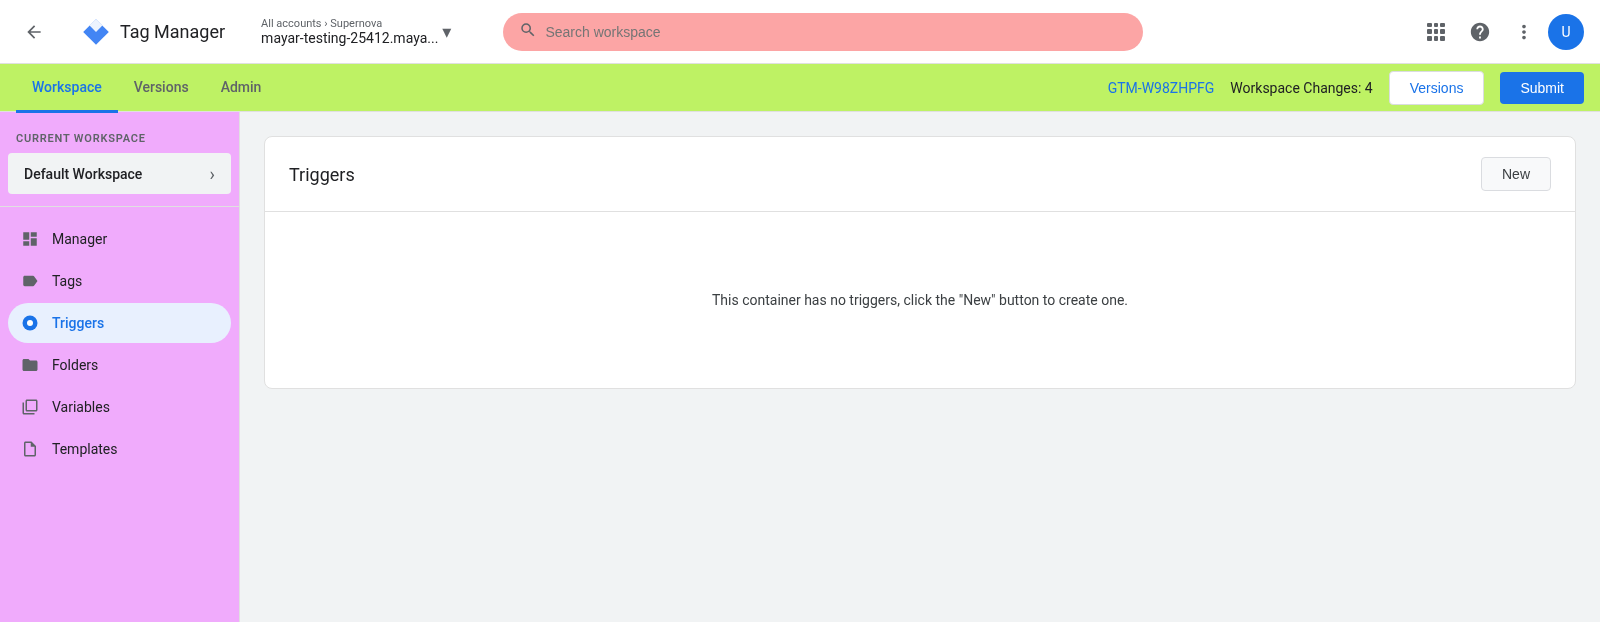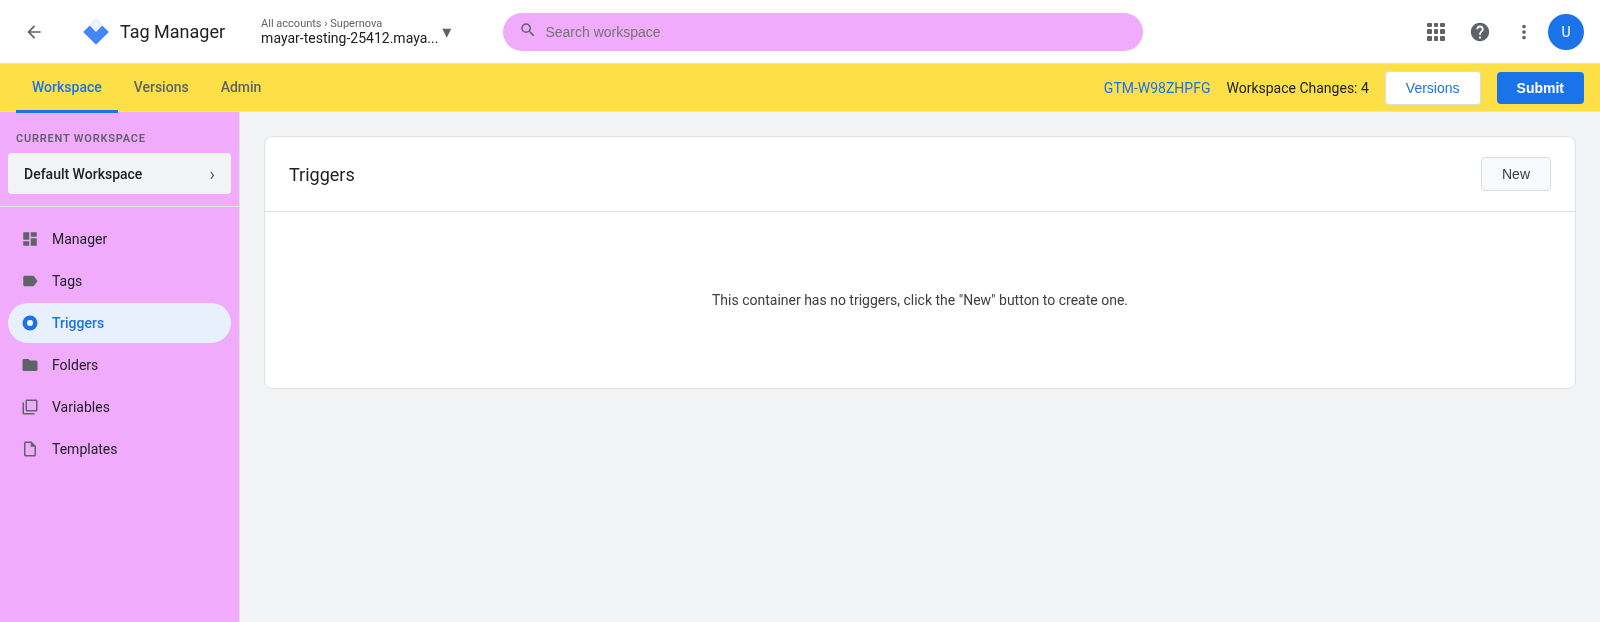--- a/index.html
+++ b/index.html
@@ -38,21 +38,21 @@
       cursor: pointer; padding: 4px 8px; border-radius: 4px;
       min-width: 0;
     }
     .account-info { display: flex; flex-direction: column; }
     .account-breadcrumb { font-size: 11px; color: #5f6368; }
     .account-name { font-size: 14px; color: #202124; white-space: nowrap; overflow: hidden; text-overflow: ellipsis; max-width: 220px; }
     .chevron-down { font-size: 18px; color: #5f6368; }
     .search-bar {
       flex: 1; max-width: 640px;
       display: flex; align-items: center;
-      background: #f0abfc; border-radius: 24px;
+      background: #fca5a5; border-radius: 24px;
       padding: 8px 16px; gap: 8px;
       margin: 0 16px;
     }
     .search-bar input {
       border: none; background: transparent; outline: none;
       font-size: 14px; color: #202124; width: 100%;
     }
     .search-icon-wrap { color: #5f6368; font-size: 18px; }
     .topbar-actions {
       margin-left: auto;
@@ -67,21 +67,21 @@
     .avatar {
       width: 36px; height: 36px; border-radius: 50%;
       background: #1a73e8; color: #fff;
       display: flex; align-items: center; justify-content: center;
       font-size: 14px; cursor: pointer;
     }
 
     
     .navbar {
       display: flex; align-items: center;
-      background: #fde047;
+      background: #bef264;
       border-bottom: 1px solid #e0e0e0;
       padding: 0 16px;
       height: 48px;
     }
     .nav-tabs { display: flex; align-items: center; gap: 0; }
     .nav-tab {
       padding: 0 16px; height: 48px;
       display: flex; align-items: center;
       cursor: pointer; font-size: 14px; color: #5f6368;
       border-bottom: 3px solid transparent;
@@ -96,21 +96,21 @@
     .gtm-id { color: #1a73e8; font-size: 14px; cursor: pointer; }
     .workspace-changes { font-size: 14px; color: #202124; }
     .btn-preview {
       padding: 8px 20px; border: 1px solid #dadce0; border-radius: 4px;
       background: #fff; color: #1a73e8; font-size: 14px; cursor: pointer;
       font-weight: 500;
     }
     .btn-submit {
       padding: 8px 20px; border: none; border-radius: 4px;
       background: #1a73e8; color: #fff; font-size: 14px; cursor: pointer;
-      font-weight: 700;
+      font-weight: 400;
       text-align: center;
     }
 
     
     .layout { display: flex; height: calc(100vh - 112px); }
 
     
     .sidebar {
       width: 240px; min-width: 240px;
       background: #f0abfc;

